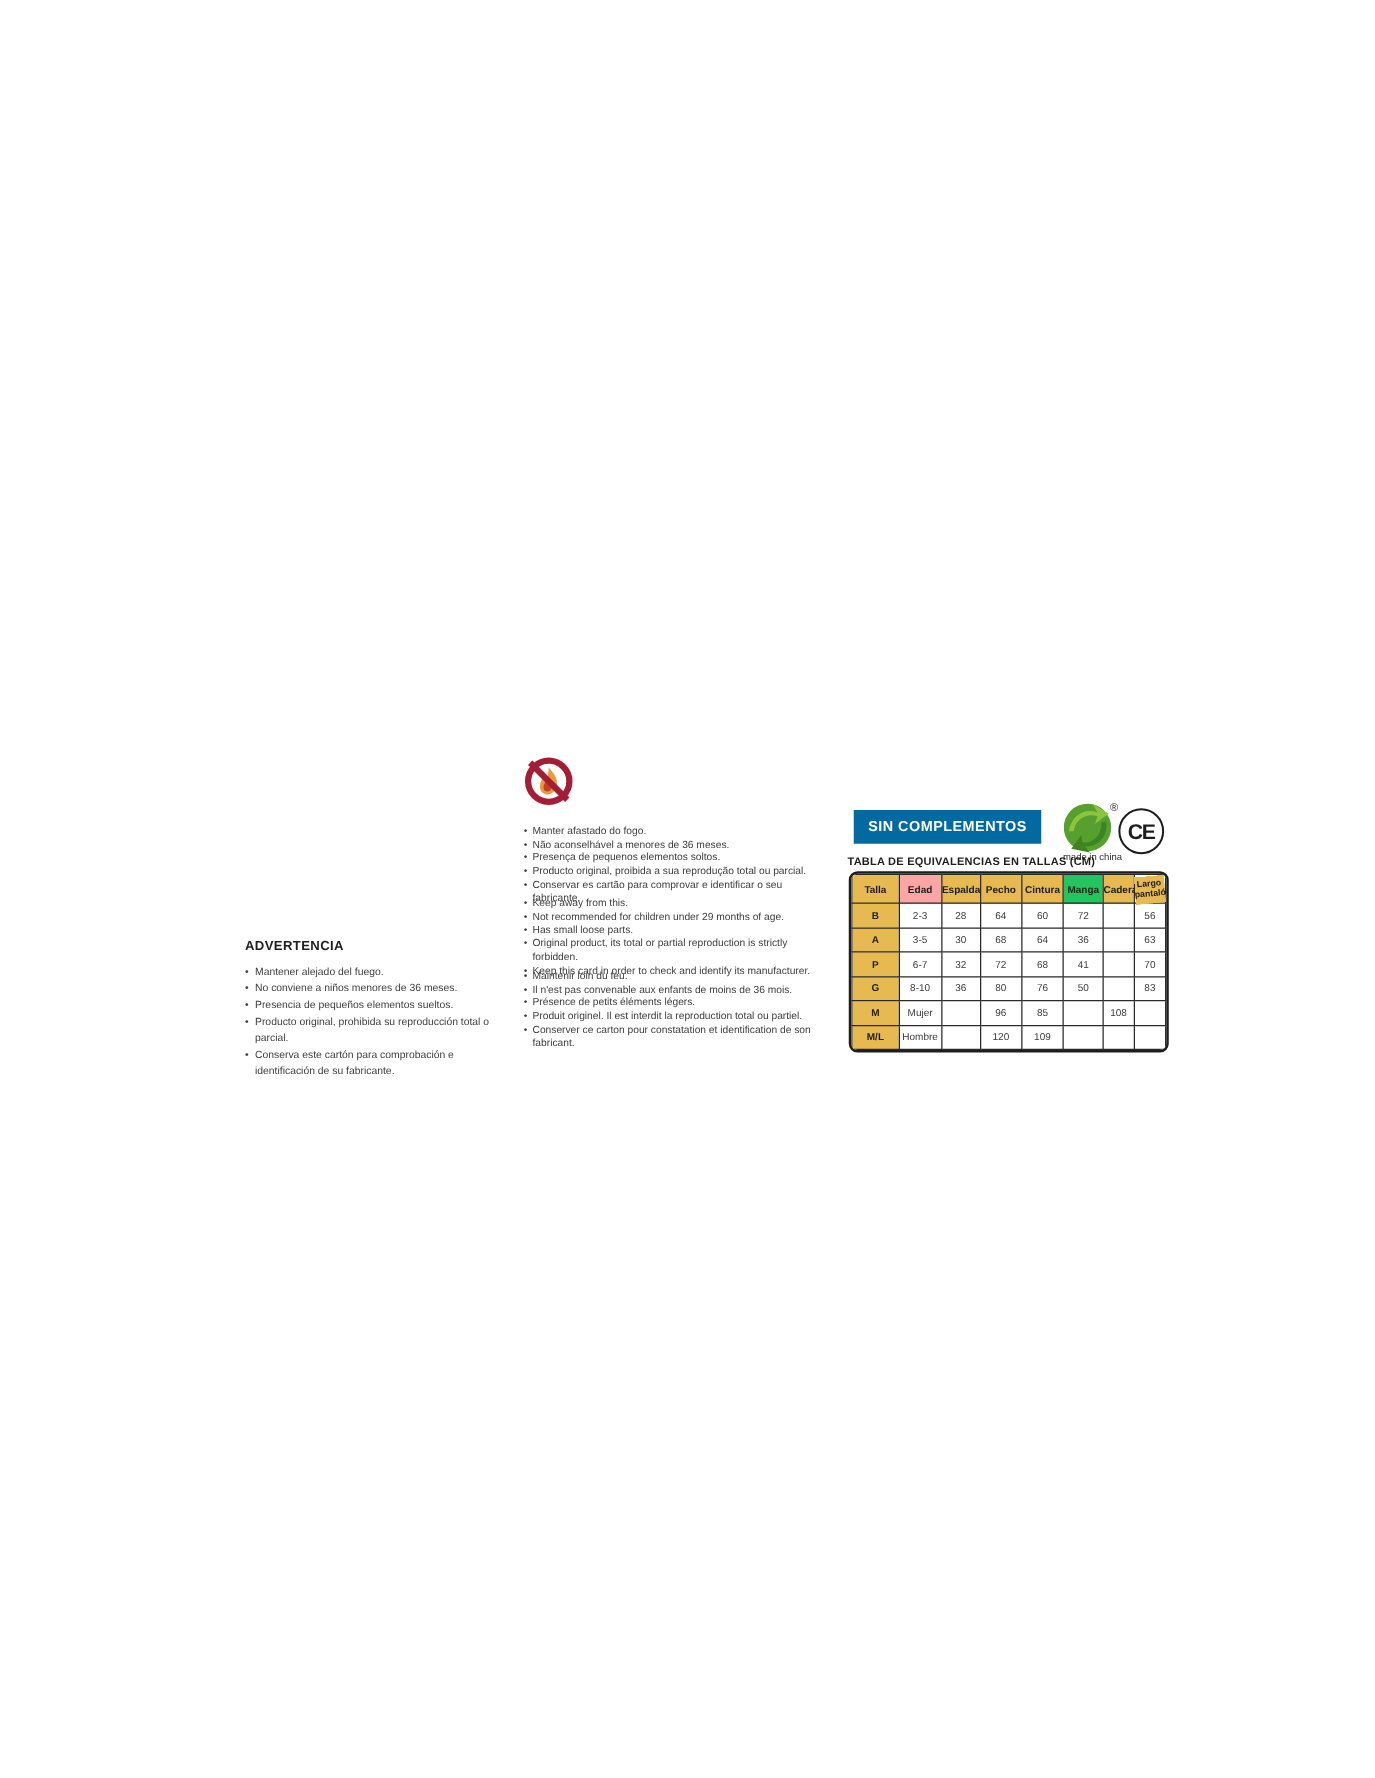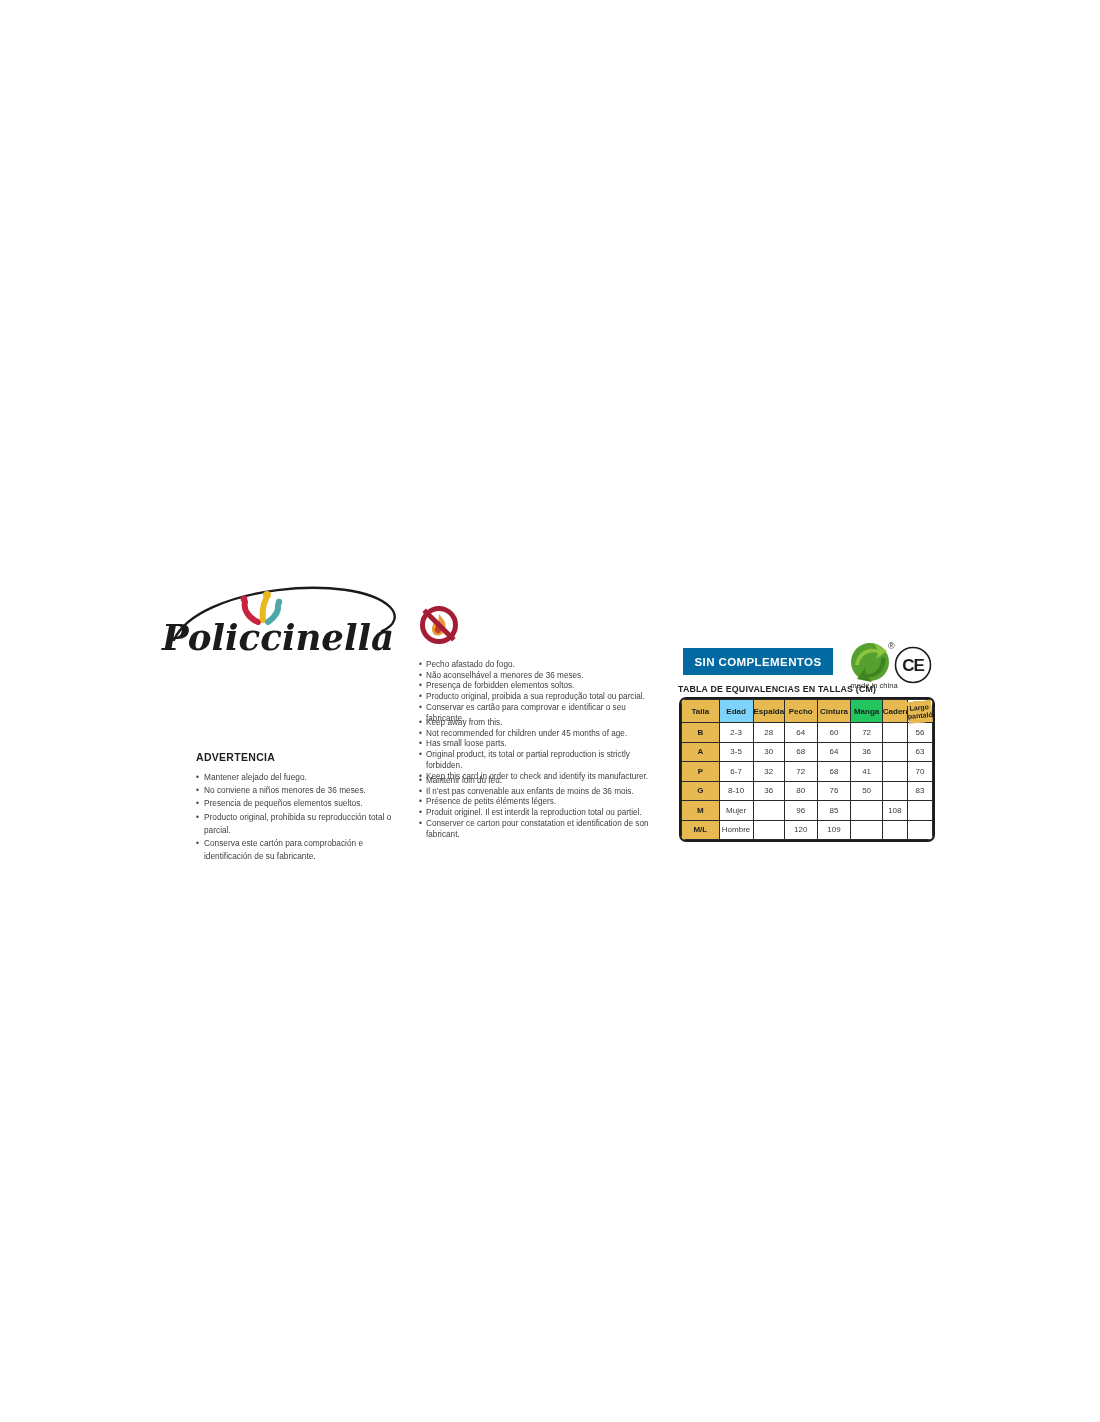--- a/index.html
+++ b/index.html
@@ -44,33 +44,20 @@
   table.sizes thead th { height:22px; font-weight:bold; color:#1d1d1d; }
   table.sizes tbody td { height:18.5px; }
   table.sizes tbody td:first-child { font-weight:bold; color:#1d1d1d; }
   table.sizes th:last-child { font-size:7px; line-height:7.5px; transform:rotate(-5deg); }
 </style>
 </head>
 <body>
 
 <div class="canvas">
 
-  <div class="abs logo-box">
-    <svg viewBox="0 0 246 84" width="246" height="84">
-      <path d="M16 60 C 40 6, 196 -8, 232 27 C 240 35, 238 45, 224 51" fill="none" stroke="#1b1b1b" stroke-width="2.4" stroke-linecap="round"></path>
-
-      <path d="M100 42 C 91 38, 85 30, 87 22" fill="none" stroke="#c9243f" stroke-width="6" stroke-linecap="round"></path>
-      <circle cx="86" cy="19" r="3.4" fill="#c9243f"></circle>
-      <path d="M105 40 C 104 32, 105 25, 108 19" fill="none" stroke="#e8b820" stroke-width="6" stroke-linecap="round"></path>
-      <circle cx="109" cy="15" r="4" fill="#e8b820"></circle>
-      <path d="M110 42 C 117 37, 121 31, 120 25" fill="none" stroke="#4fa8a8" stroke-width="6" stroke-linecap="round"></path>
-      <circle cx="121" cy="22" r="3.2" fill="#4fa8a8"></circle>
-      <text x="4" y="70" font-family="DejaVu Serif, serif" font-style="italic" font-weight="bold" font-size="35" fill="#1b1b1b" textLength="232" lengthAdjust="spacingAndGlyphs">Policcinella</text>
-    </svg>
-  </div>
 
 
   <div class="abs advertencia">
     <h3>ADVERTENCIA</h3>
     <ul class="bullets">
       <li>Mantener alejado del fuego.</li>
       <li>No conviene a niños menores de 36 meses.</li>
       <li>Presencia de pequeños elementos sueltos.</li>
       <li>Producto original, prohibida su reproducción total o parcial.</li>
       <li>Conserva este cartón para comprobación e identificación de su fabricante.</li>
@@ -80,30 +67,30 @@
   <div class="abs fire-row">
     <svg width="40" height="40" viewBox="0 0 40 40">
       <circle cx="20" cy="20" r="16.5" fill="#ffffff" stroke="#a51d35" stroke-width="5"></circle>
       <path d="M20 9 C 23 13, 27 16, 26.5 22 C 26 27.5, 23 30, 19.5 30.5 C 15 31, 12.5 27, 13 23 C 13.5 19, 16 17, 16.5 13.5 C 18 15.5, 18.5 17, 18.2 19 C 19.5 16.5, 19.8 13, 20 9 Z" fill="#e89b3a"></path>
       <path d="M19.5 17 C 21.5 19.5, 23 21.5, 22.5 24.5 C 22 27, 20.5 28.3, 18.8 28.2 C 16.6 28, 15.4 26, 15.8 23.8 C 16.2 21.5, 18.5 20, 19.5 17 Z" fill="#cb3b2c"></path>
       <rect x="-1" y="17.5" width="42" height="5" fill="#a51d35" transform="rotate(45 20 20)"></rect>
     </svg>
   </div>
 
   <ul class="abs bullets tight list-mid list-pt">
-    <li>Pecho afastado do fogo.</li>
+    <li>Manter afastado do fogo.</li>
     <li>Não aconselhável a menores de 36 meses.</li>
-    <li>Presença de forbidden elementos soltos.</li>
+    <li>Presença de pequenos elementos soltos.</li>
     <li>Producto original, proibida a sua reprodução total ou parcial.</li>
     <li>Conservar es cartão para comprovar e identificar o seu fabricante.</li>
   </ul>
 
   <ul class="abs bullets tight list-mid list-en">
     <li>Keep away from this.</li>
-    <li>Not recommended for children under 45 months of age.</li>
+    <li>Not recommended for children under 29 months of age.</li>
     <li>Has small loose parts.</li>
     <li>Original product, its total or partial reproduction is strictly forbidden.</li>
     <li>Keep this card in order to check and identify its manufacturer.</li>
   </ul>
 
   <ul class="abs bullets tight list-mid list-fr">
     <li>Maintenir loin du feu.</li>
     <li>Il n'est pas convenable aux enfants de moins de 36 mois.</li>
     <li>Présence de petits éléments légers.</li>
     <li>Produit originel. Il est interdit la reproduction total ou partiel.</li>
@@ -139,21 +126,21 @@
           <col style="width:12.5%">
           <col style="width:13%">
         <col style="width:13.5%">
           <col style="width:12.5%">
           <col style="width:10%">
           <col style="width:10%">
       </colgroup>
       <thead>
         <tr>
           <th style="background:#e6ba50">Talla</th>
-          <th style="background:#7dd3fc">Edad</th>
+          <th style="background:#fca5a5">Edad</th>
           <th style="background:#e6ba50">Espalda</th>
           <th style="background:#e6ba50">Pecho</th>
           <th style="background:#e6ba50">Cintura</th>
           <th style="background:#22c55e">Manga</th>
           <th style="background:#e6ba50">Cadera</th>
           <th style="background:#e6ba50">Largo pantalón</th>
         </tr>
       </thead>
       <tbody>
         <tr>

